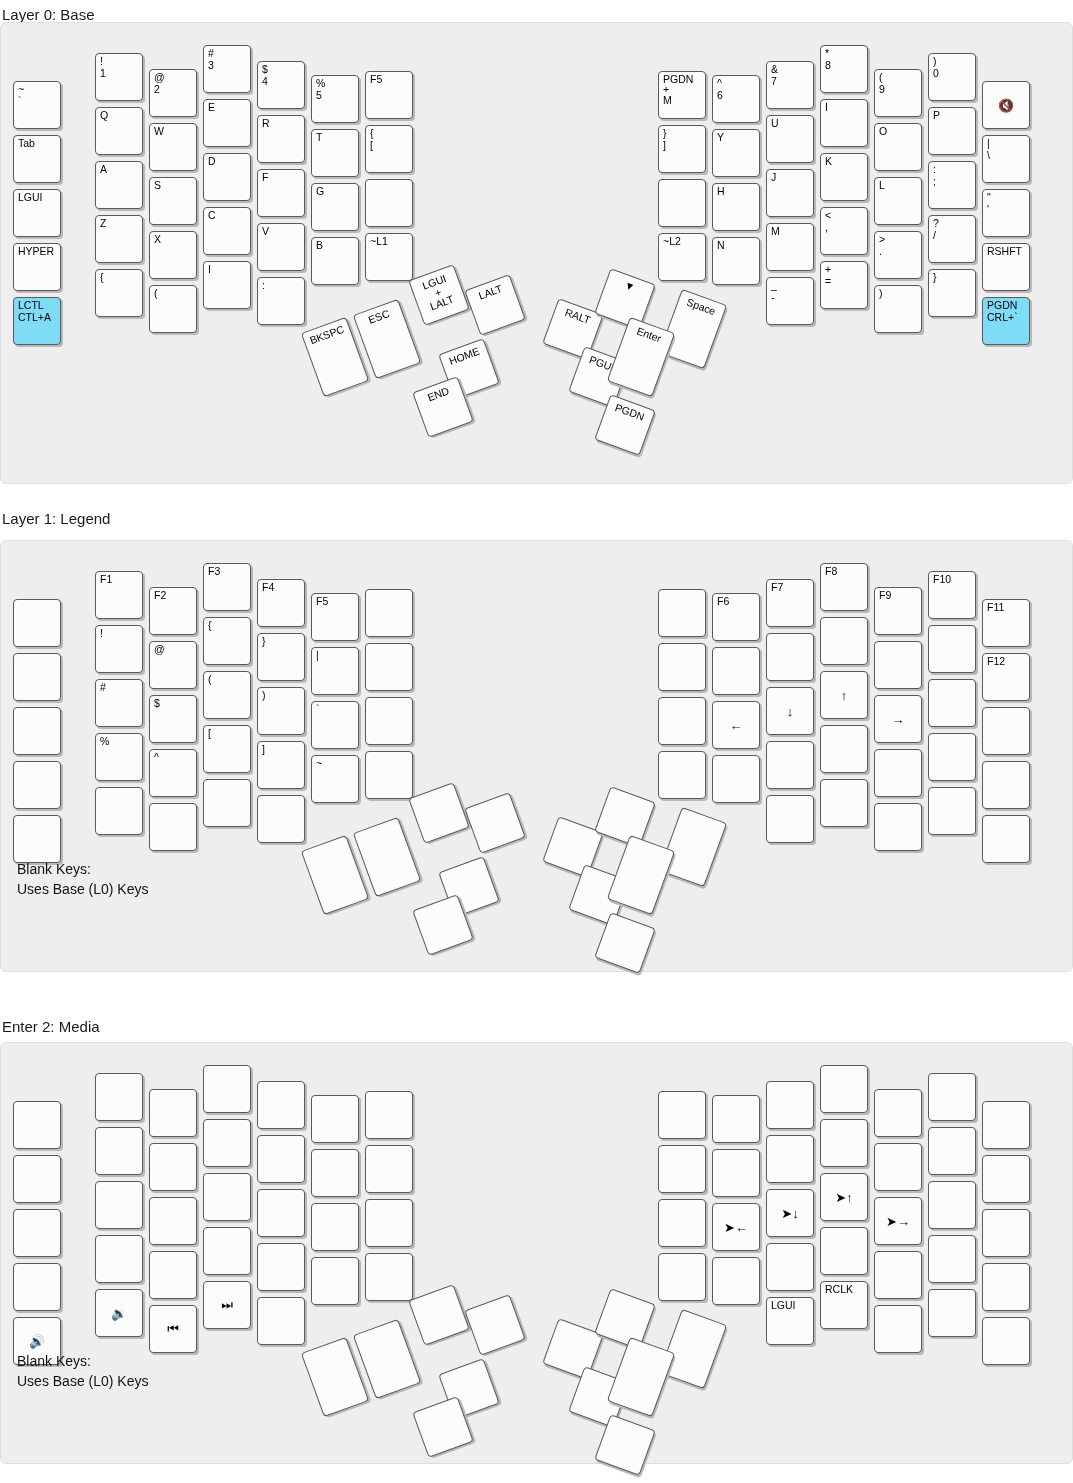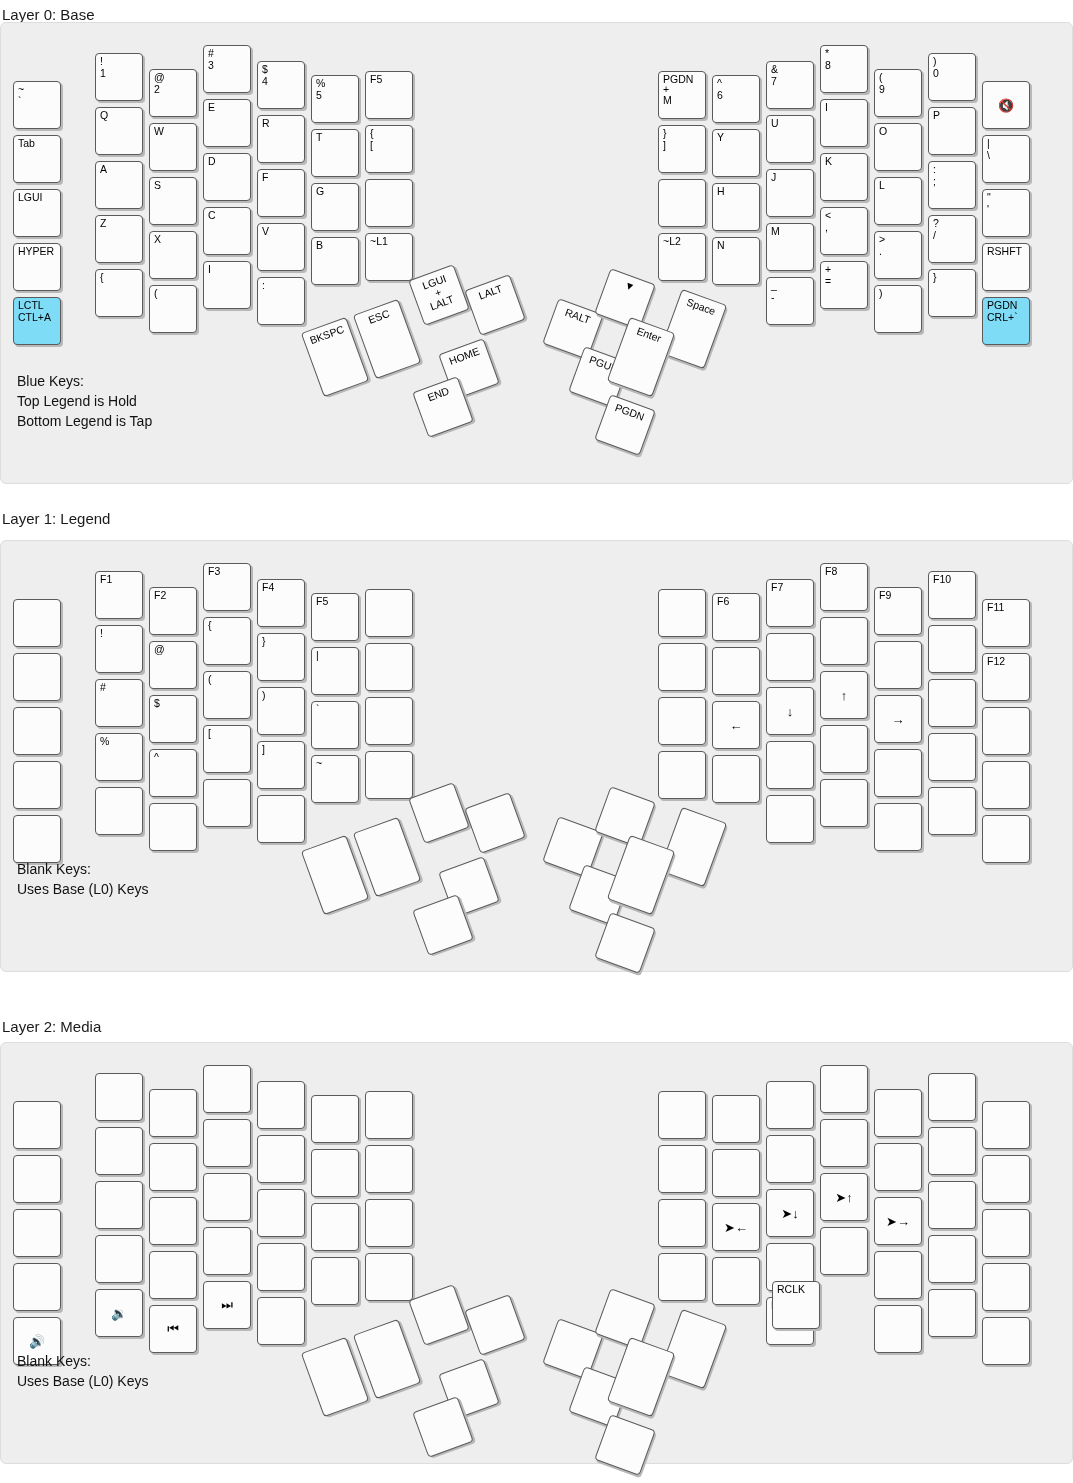--- a/index.html
+++ b/index.html
@@ -350,23 +350,20 @@
       </div>
       <div class="thumb" style="left: 574px; top: 330px; height: 48px; transform: rotate(20deg);">
         <div class="lbl">PGUP</div>
       </div>
       <div class="thumb" style="left: 616px; top: 300px; height: 68px; transform: rotate(20deg);">
         <div class="lbl">Enter</div>
       </div>
       <div class="thumb" style="left: 600px; top: 378px; height: 48px; transform: rotate(20deg);">
         <div class="lbl">PGDN</div>
       </div>
-      <div class="note" style="left: 16px; top: 348px;">Blue Keys:
-Top Legend is Hold
-Bottom Legend is Tap</div>
     </div>
     <div class="layer-title" style="left: 2px; top: 510px;">Layer 1: Legend</div>
     <div class="layer-panel" style="left: 0px; top: 540px; width: 1071px; height: 430px;">
       <div class="key" style="left: 12px; top: 58px;"></div>
       <div class="key" style="left: 12px; top: 112px;"></div>
       <div class="key" style="left: 12px; top: 166px;"></div>
       <div class="key" style="left: 12px; top: 220px;"></div>
       <div class="key" style="left: 12px; top: 274px;"></div>
       <div class="key" style="left: 94px; top: 30px;">
         <div class="top">F1</div>
@@ -499,21 +496,21 @@
       <div class="thumb" style="left: 418px; top: 360px; height: 48px; transform: rotate(-20deg);"></div>
       <div class="thumb" style="left: 548px; top: 282px; height: 48px; transform: rotate(20deg);"></div>
       <div class="thumb" style="left: 600px; top: 252px; height: 48px; transform: rotate(20deg);"></div>
       <div class="thumb" style="left: 668px; top: 272px; height: 68px; transform: rotate(20deg);"></div>
       <div class="thumb" style="left: 574px; top: 330px; height: 48px; transform: rotate(20deg);"></div>
       <div class="thumb" style="left: 616px; top: 300px; height: 68px; transform: rotate(20deg);"></div>
       <div class="thumb" style="left: 600px; top: 378px; height: 48px; transform: rotate(20deg);"></div>
       <div class="note" style="left: 16px; top: 318px;">Blank Keys:
 Uses Base (L0) Keys</div>
     </div>
-    <div class="layer-title" style="left: 2px; top: 1018px;">Layer 2: Media</div>
+    <div class="layer-title" style="left: 2px; top: 1018px;">Enter 2: Media</div>
     <div class="layer-panel" style="left: 0px; top: 1042px; width: 1071px; height: 420px;">
       <div class="key" style="left: 12px; top: 58px;"></div>
       <div class="key" style="left: 12px; top: 112px;"></div>
       <div class="key" style="left: 12px; top: 166px;"></div>
       <div class="key" style="left: 12px; top: 220px;"></div>
       <div class="key" style="left: 12px; top: 274px;">
         <div class="mid">🔊</div>
       </div>
       <div class="key" style="left: 94px; top: 30px;"></div>
       <div class="key" style="left: 94px; top: 84px;"></div>
@@ -567,21 +564,21 @@
       <div class="key" style="left: 765px; top: 200px;"></div>
       <div class="key" style="left: 765px; top: 254px;">
         <div class="top">LGUI</div>
       </div>
       <div class="key" style="left: 819px; top: 22px;"></div>
       <div class="key" style="left: 819px; top: 76px;"></div>
       <div class="key" style="left: 819px; top: 130px;">
         <div class="mid">➤↑</div>
       </div>
       <div class="key" style="left: 819px; top: 184px;"></div>
-      <div class="key" style="left: 771px; top: 238px;">
+      <div class="key" style="left: 819px; top: 238px;">
         <div class="top">RCLK</div>
       </div>
       <div class="key" style="left: 873px; top: 46px;"></div>
       <div class="key" style="left: 873px; top: 100px;"></div>
       <div class="key" style="left: 873px; top: 154px;">
         <div class="mid">➤→</div>
       </div>
       <div class="key" style="left: 873px; top: 208px;"></div>
       <div class="key" style="left: 873px; top: 262px;"></div>
       <div class="key" style="left: 927px; top: 30px;"></div>

